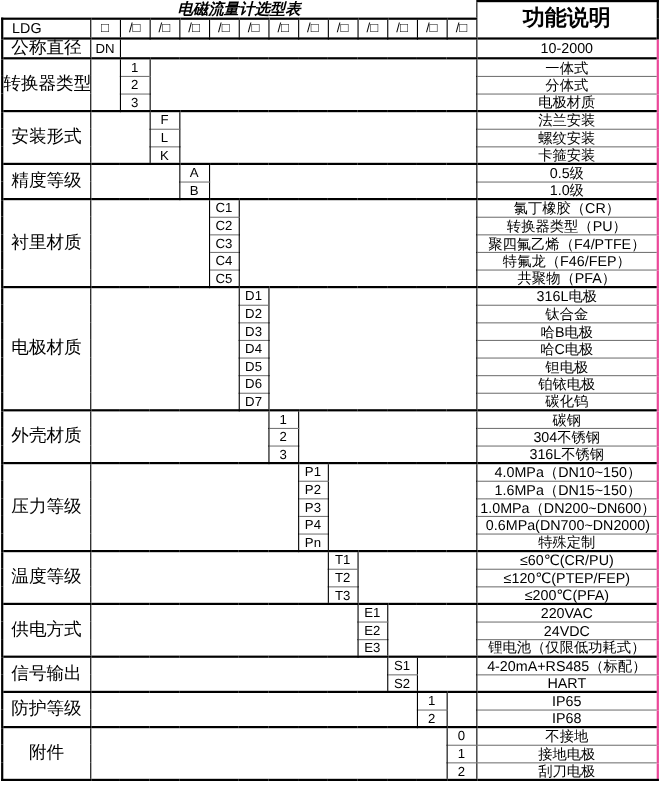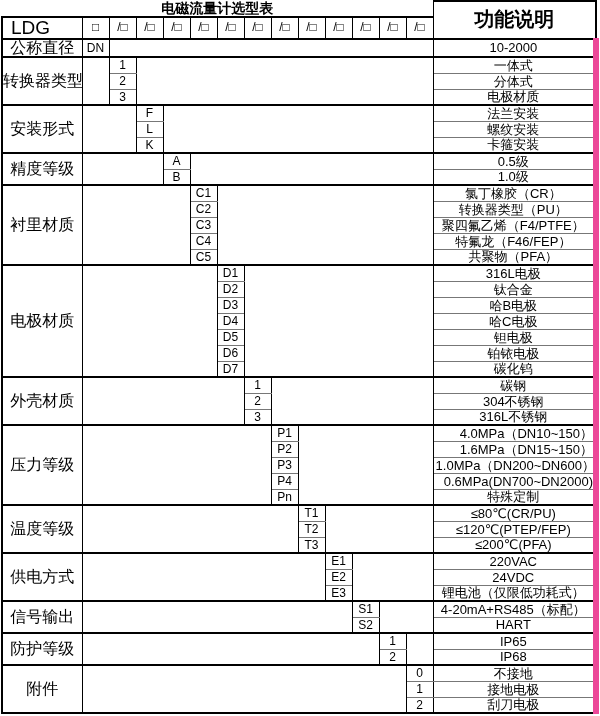--- a/index.html
+++ b/index.html
@@ -15,26 +15,26 @@
   td {
     border:1px solid #000;
     border-top:1px solid #777;
     border-bottom:1px solid #777;
     padding:0; margin:0;
     text-align:center; vertical-align:middle;
     font-size:13px; line-height:1.05;
     overflow:hidden; white-space:nowrap;
   }
   tr.g > td { border-top:2px solid #000; }   
-  .title-cell { border:0; font-weight:bold; font-size:14px; }
+  .title-cell { border:0; font-weight:bold; font-size:14px;font-style:italic; }
   .fn-head { border-top:2px solid #000; border-right:2px solid #000; font-weight:bold; font-size:20px; }
   .lbl { border-left:2px solid #000; font-size:16px; }
-  .ldg-cell { border-left:2px solid #000; text-align:left; padding-left:8px; font-size:19px; }
-  .fn { border-right:6px solid #ec4899; font-size:13px; }
-  .fl { text-align:right; padding-left:2px; }
+  .ldg-cell { border-left:2px solid #000; text-align:left; padding-left:8px; font-size:13px; }
+  .fn { border-right:2px solid #ec4899; font-size:13px; }
+  .fl { text-align:center; padding-left:2px; }
   .code { font-size:12px; }
   .b { border-bottom:2px solid #000; }       
 </style>
 </head>
 <body>
 
 <div class="wrap">
 <table>
   <colgroup>
     <col class="c-label">
@@ -222,21 +222,21 @@
   <tr>
           <td class="code">Pn</td>
           <td class="fn">特殊定制</td>
         </tr>
 
   <tr class="g">
     <td class="lbl" rowspan="3">温度等级</td>
     <td class="sp" rowspan="3" colspan="8"></td>
     <td class="code">T1</td>
     <td class="rest" rowspan="3" colspan="4"></td>
-    <td class="fn">≤80℃(CR/PU)</td>
+    <td class="fn">≤60℃(CR/PU)</td>
   </tr>
   <tr>
           <td class="code">T2</td>
           <td class="fn">≤120℃(PTEP/FEP)</td>
         </tr>
   <tr>
           <td class="code">T3</td>
           <td class="fn">≤200℃(PFA)</td>
         </tr>
 

